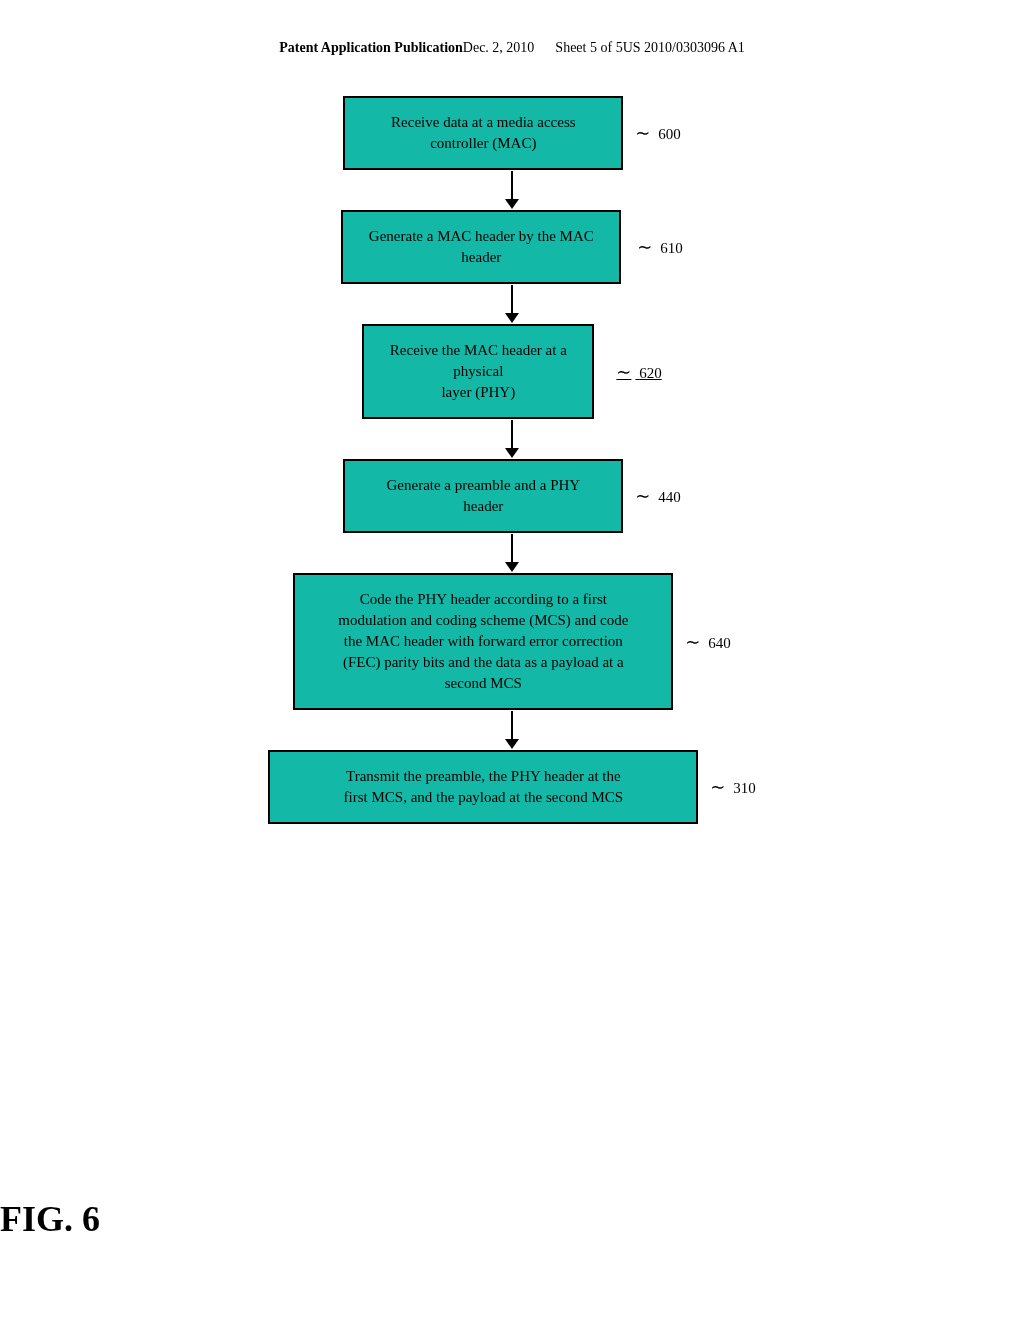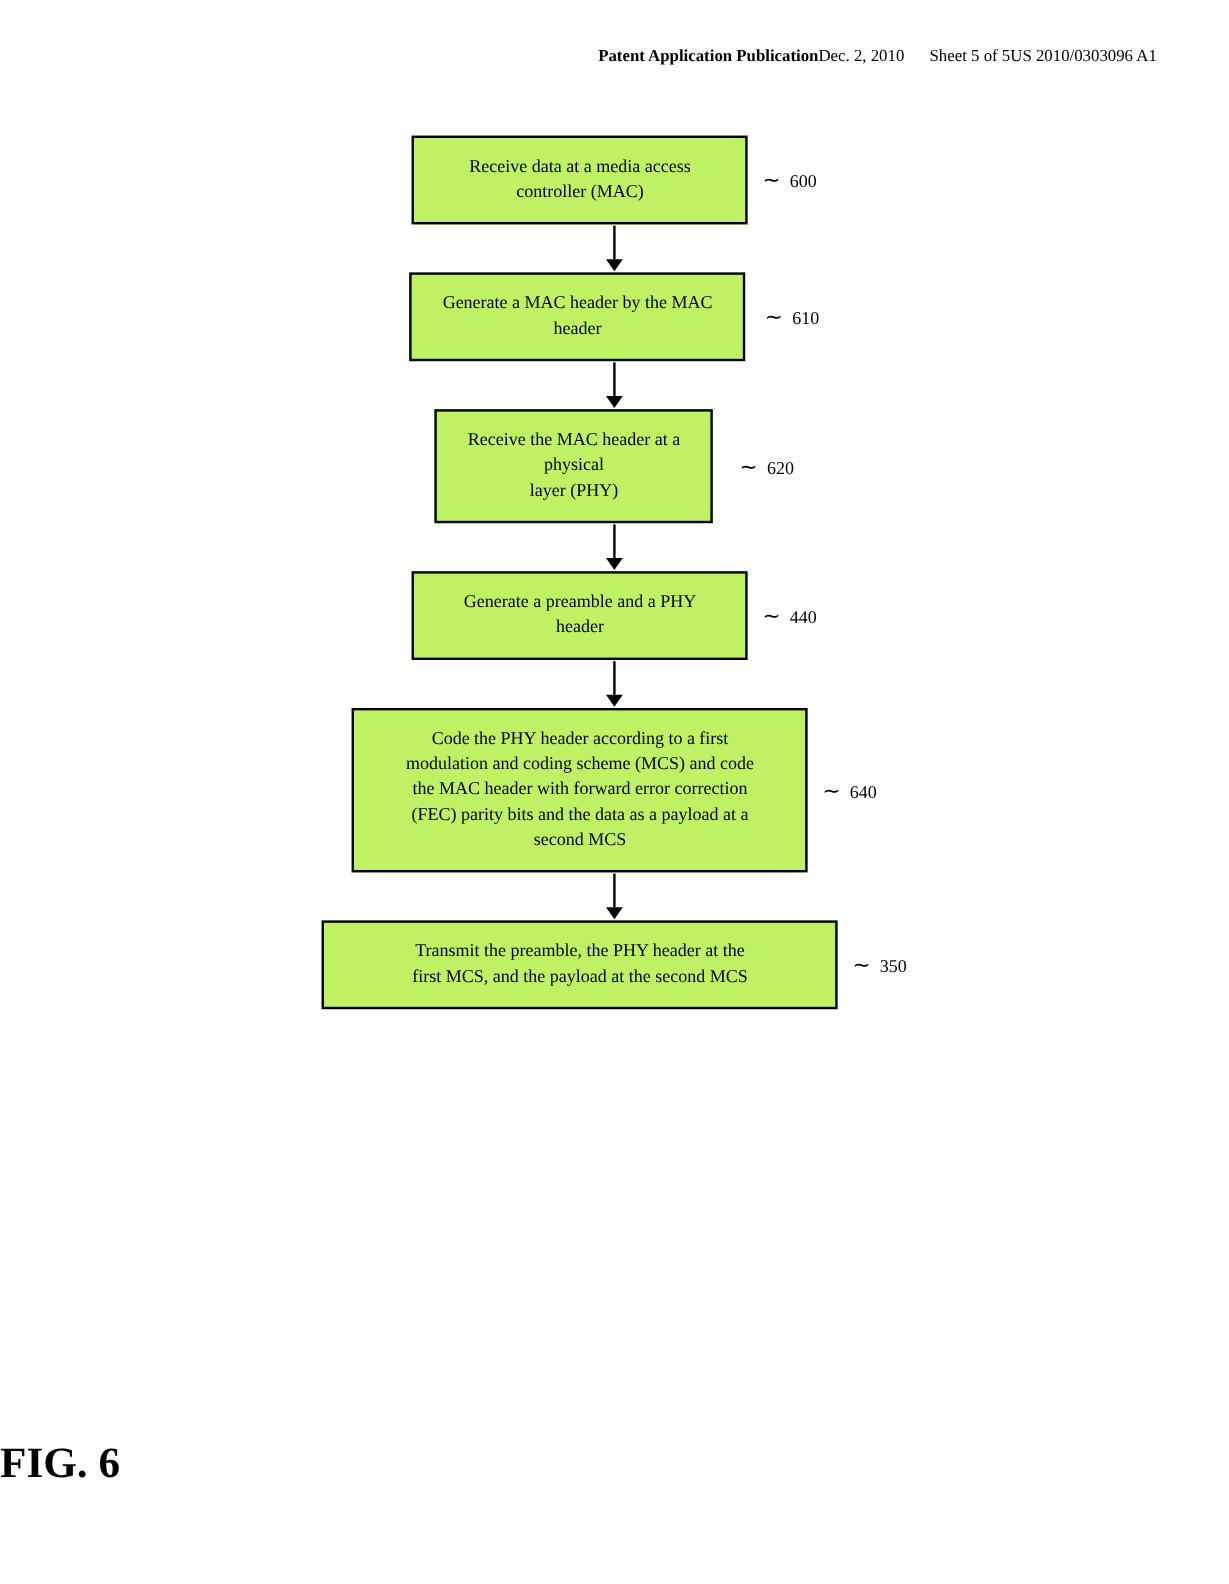--- a/index.html
+++ b/index.html
@@ -14,24 +14,24 @@
 
     .page {
       width: 1024px;
       height: 1320px;
       position: relative;
       padding: 40px 60px;
     }
 
     .header {
       display: flex;
-      justify-content: flex-end;
+      justify-content: center;
       align-items: baseline;
       border-bottom: none;
-      margin-bottom: 57px;
+      margin-bottom: 40px;
       font-size: 14px;
     }
 
     .header-left {
       font-weight: bold;
       font-size: 14px;
     }
 
     .header-center {
       font-size: 14px;
@@ -49,21 +49,21 @@
       gap: 0;
     }
 
     .flow-box {
       border: 2px solid #000;
       text-align: center;
       padding: 14px 20px;
       font-size: 15px;
       line-height: 1.4;
       position: relative;
-      background: #bef264;
+      background: #14b8a6;
     }
 
     .flow-row {
       display: flex;
       align-items: center;
       position: relative;
     }
 
     .arrow-down {
       display: flex;
@@ -144,21 +144,21 @@
         <span>610</span>
       </div>
     </div>
 
     <div class="arrow-down"></div>
 
     <div class="flow-row">
       <div class="flow-box" style="width:232px;">
         <span>Receive the MAC header at a physical<br>layer (PHY)</span>
       </div>
-      <div style="margin-left:22px; font-size:15px;">
+      <div style="margin-left:22px; font-size:15px;text-decoration:underline;">
         <span class="tilde">∼</span>
         <span>620</span>
       </div>
     </div>
 
     <div class="arrow-down"></div>
 
     <div class="flow-row">
       <div class="flow-box" style="width:280px;">
         <span>Generate a preamble and a PHY<br>header</span>
@@ -182,21 +182,21 @@
     </div>
 
     <div class="arrow-down"></div>
 
     <div class="flow-row">
       <div class="flow-box" style="width:430px;">
         <span>Transmit the preamble, the PHY header at the<br>first MCS, and the payload at the second MCS</span>
       </div>
       <div style="margin-left:12px; font-size:15px;">
         <span class="tilde">∼</span>
-        <span>350</span>
+        <span>310</span>
       </div>
     </div>
 
   </div>
 
   <div class="figure-caption">FIG. 6</div>
 
 </div>
 
 </body></html>

